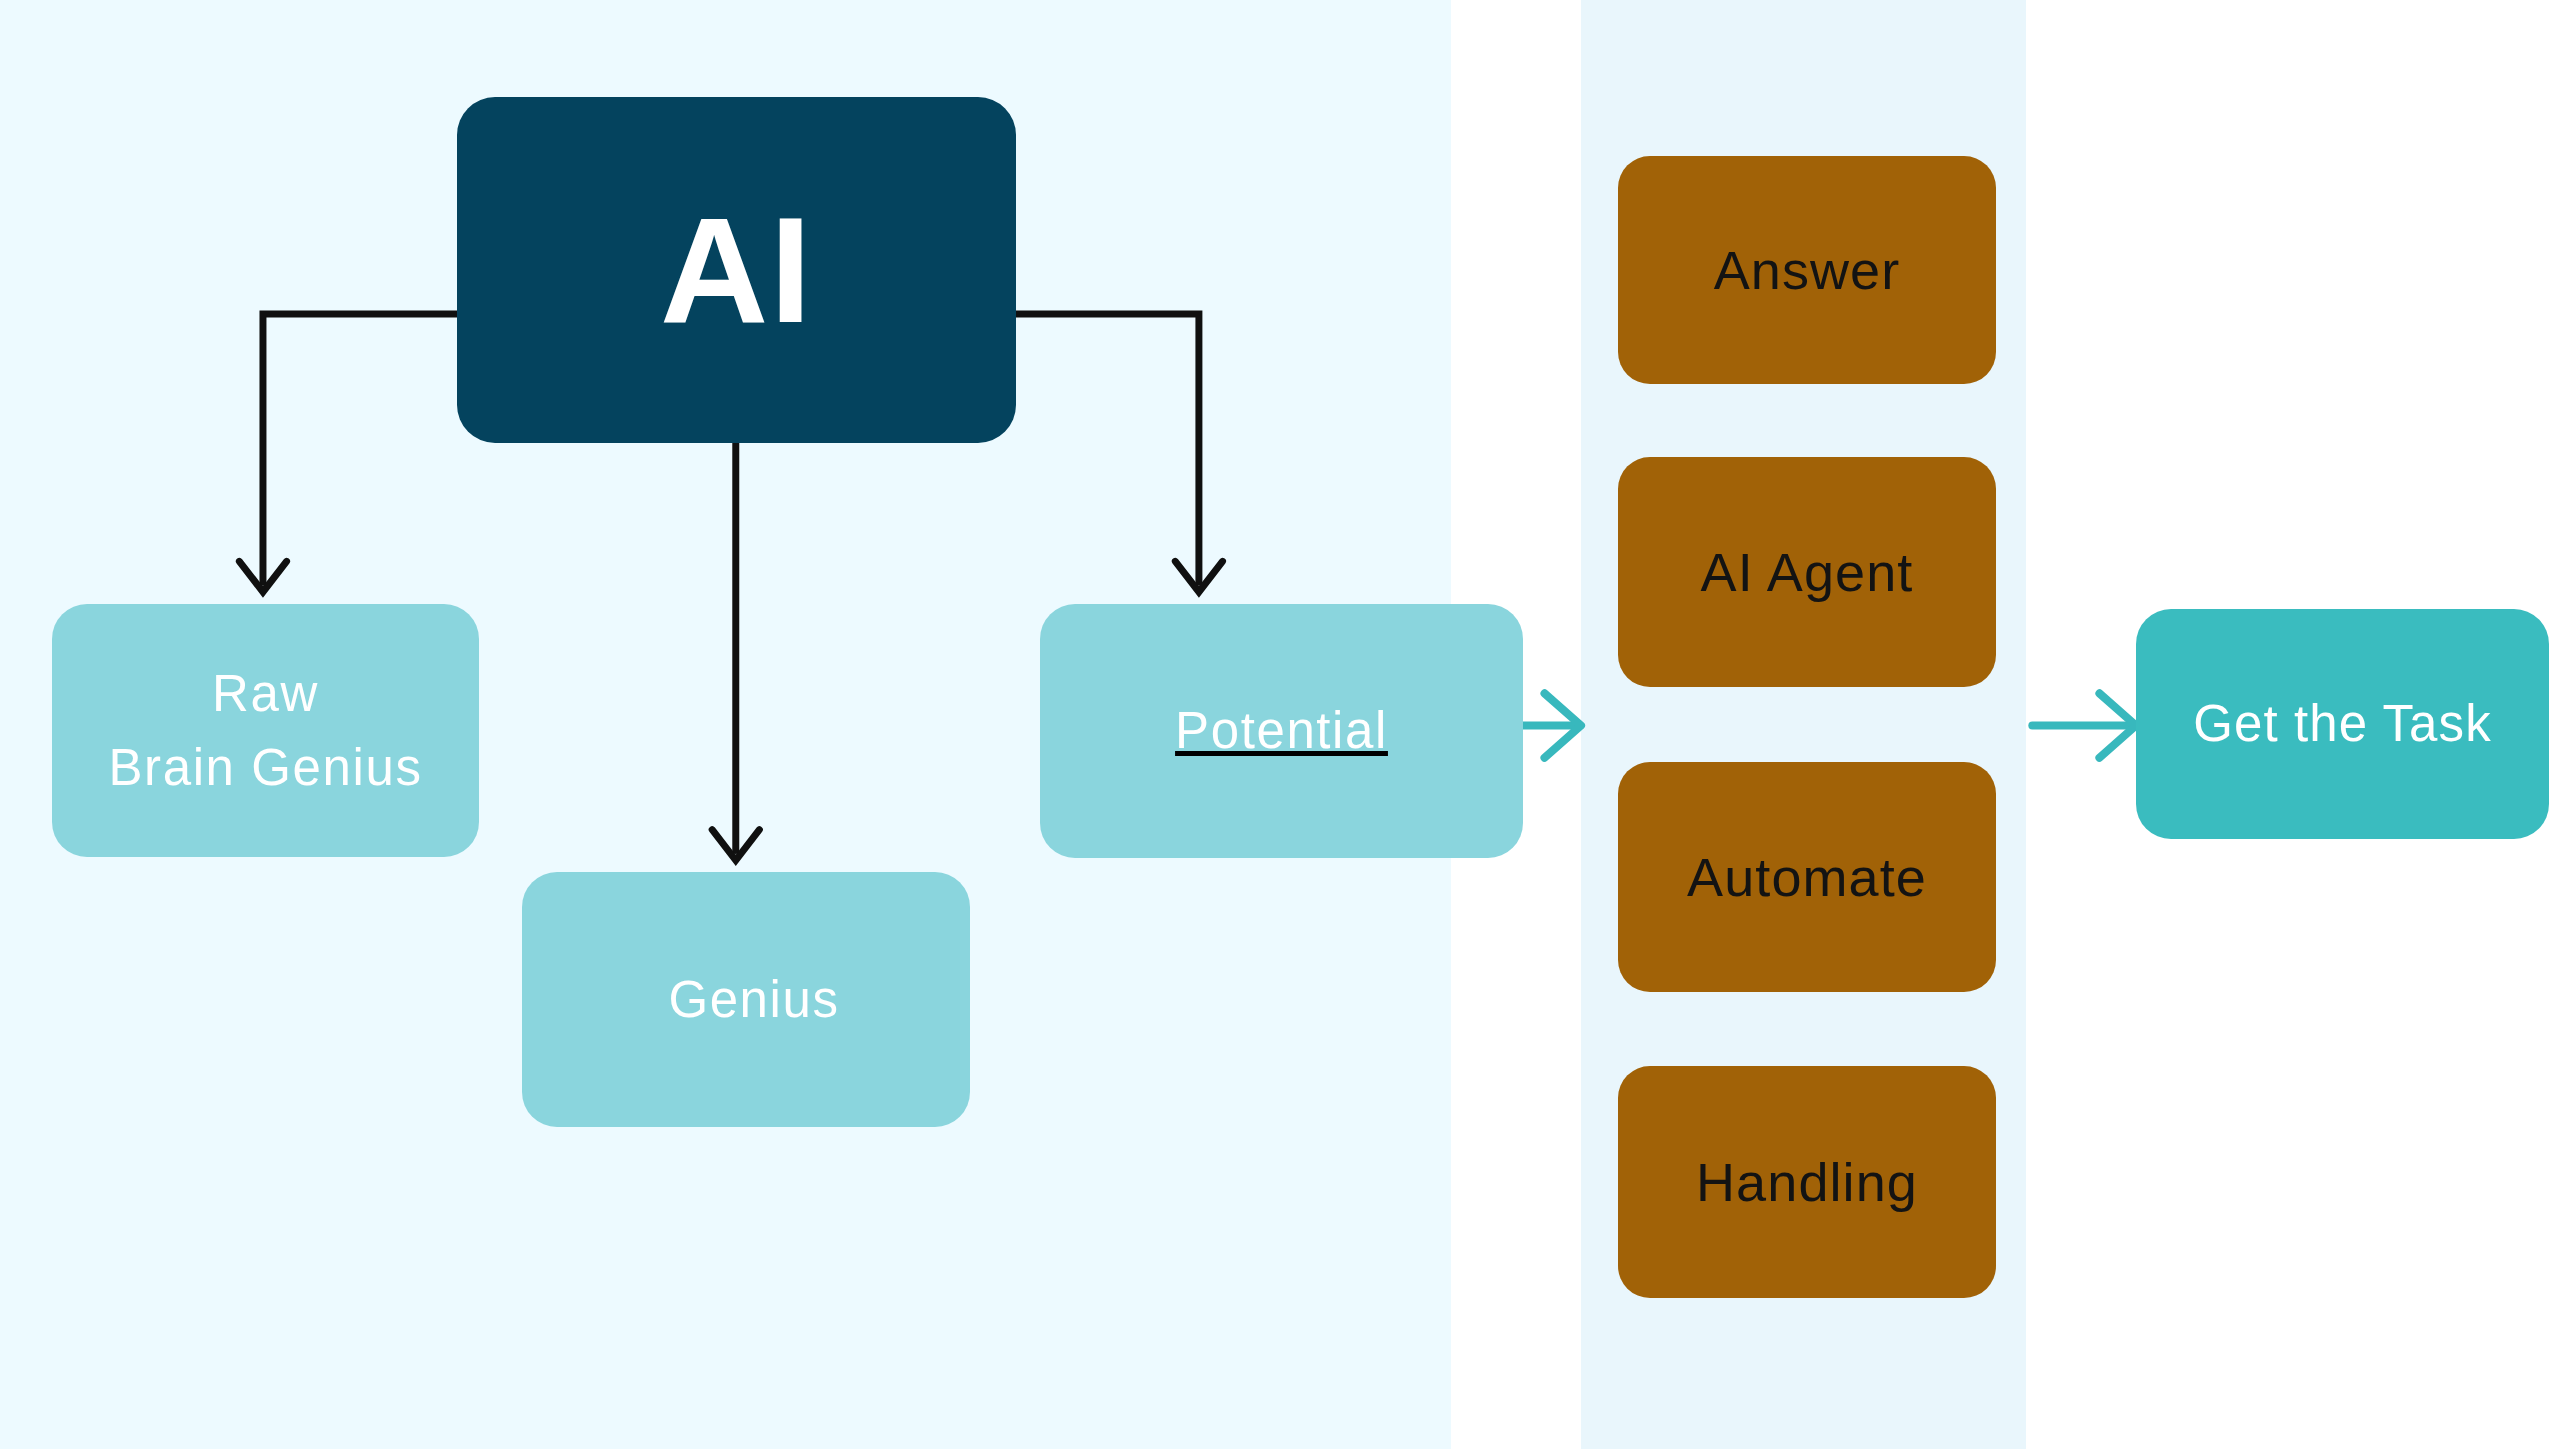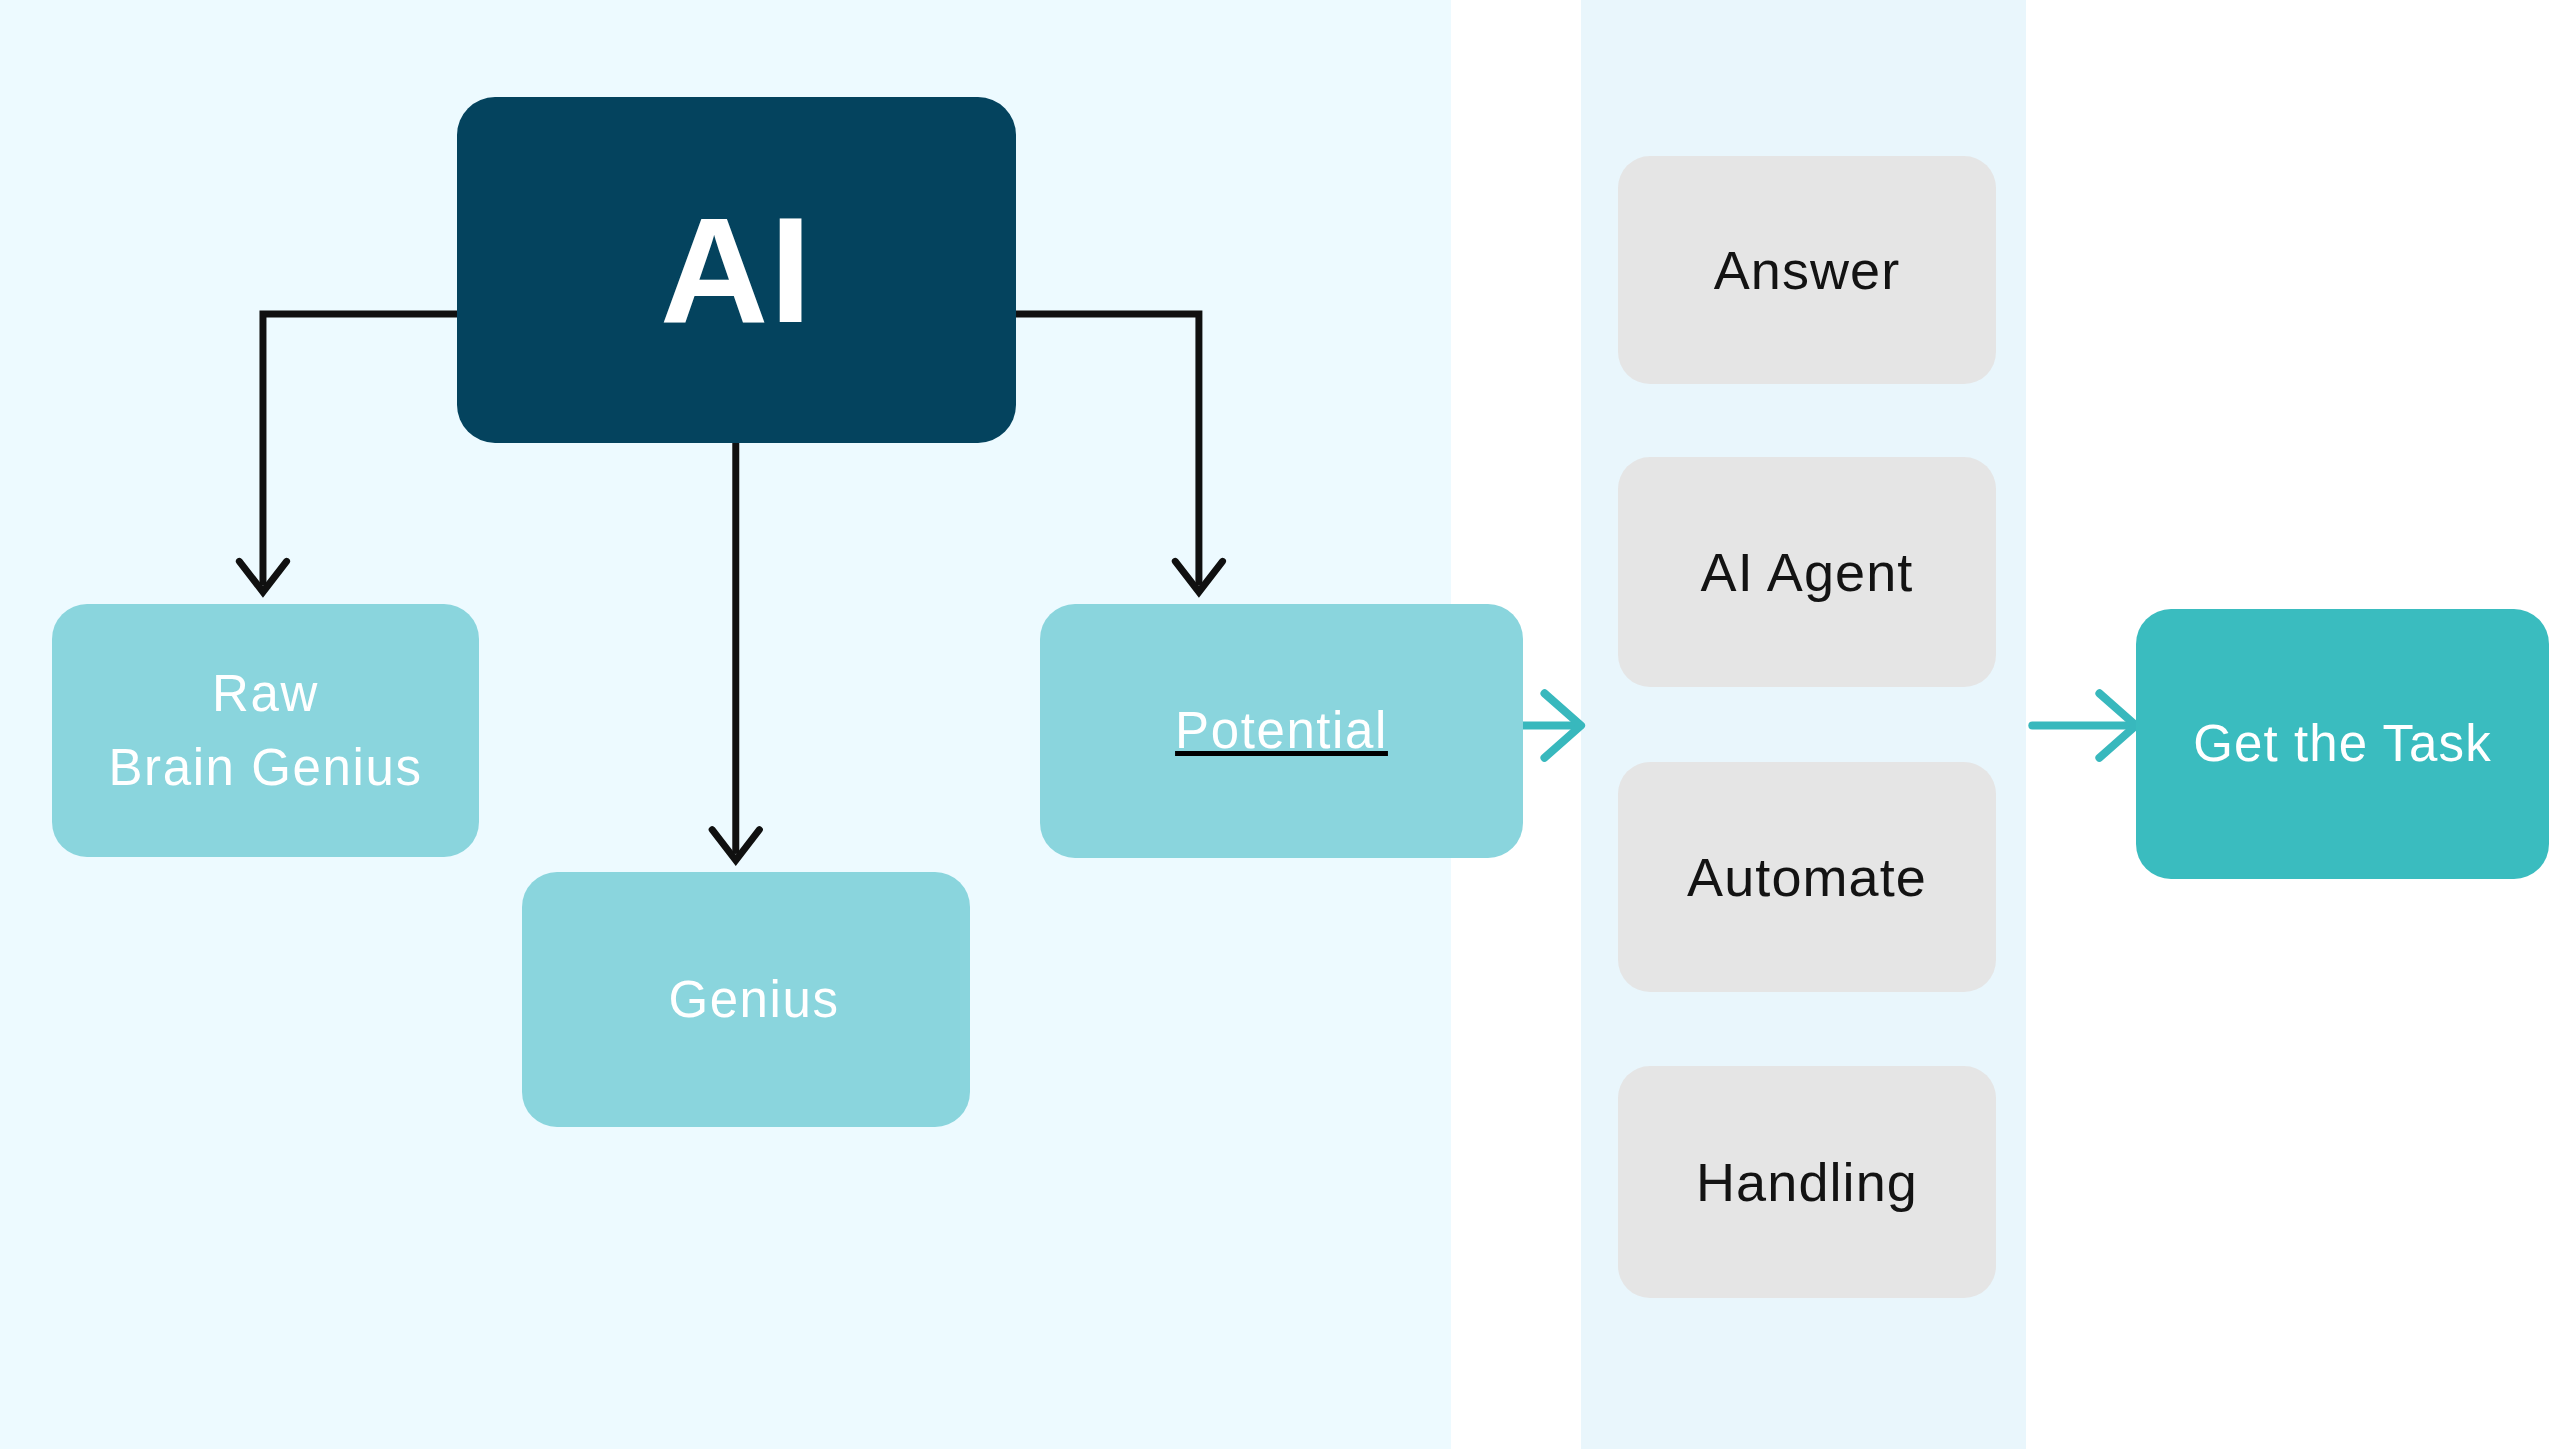--- a/index.html
+++ b/index.html
@@ -85,35 +85,35 @@
     color: #ffffff;
     font-size: 51px;
     letter-spacing: 1.6px;
   }
   .node-raw       { left: 52px;  top: 604px; width: 427px; height: 253px; }
   .node-genius    { left: 522px;  top: 872px; width: 432px; height: 255px; padding-left: 16px; }
   .node-potential { left: 1040px; top: 604px; width: 483px; height: 254px; text-decoration: underline; }
   .node-pipeline {
     left: 1618px;
     width: 378px;
-    background: #e5e5e5;
+    background: #a16207;
     border-radius: 32px;
   }
   .node-pipeline .label {
     color: #131313;
     font-size: 54px;
     letter-spacing: 1.1px;
   }
   .node-answer   { top: 156px;  height: 228px; }
   .node-ai-agent { top: 457px;  height: 230px; }
   .node-automate { top: 762px; height: 230px; }
   .node-handling { top: 1066px; height: 232px; justify-content: center; }
   .node-result {
     left: 2136px; top: 609px;
-    width: 413px; height: 270px;
+    width: 413px; height: 230px;
     background: #3abcbf;
   }
   .node-result .label {
     color: #ffffff;
     font-size: 51px;
     letter-spacing: 1.1px;
   }
 </style>
 </head>
 <body>

